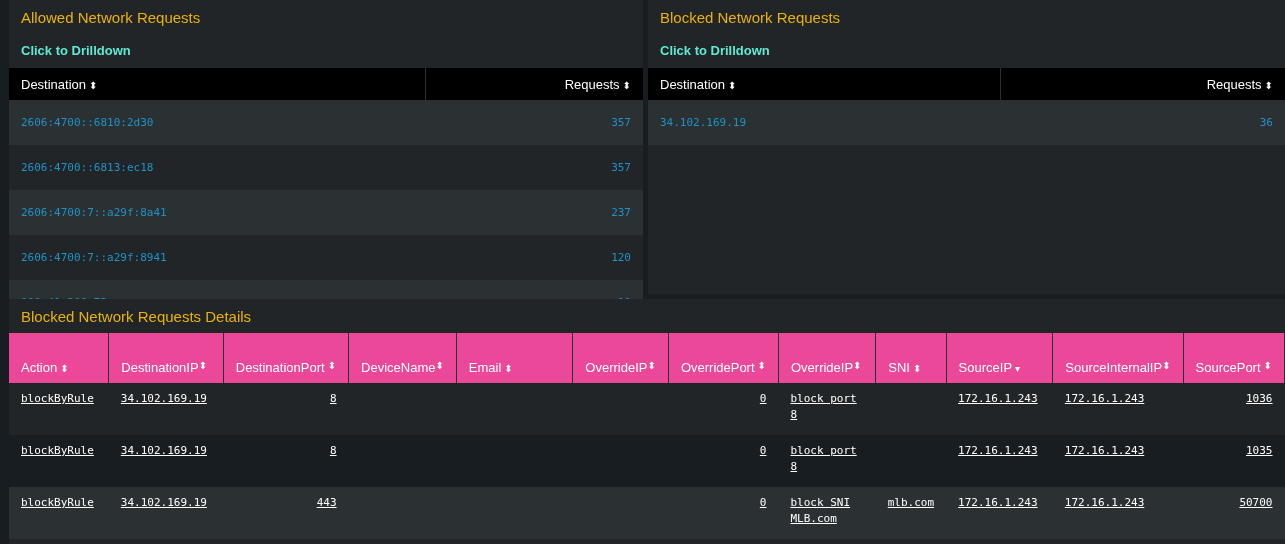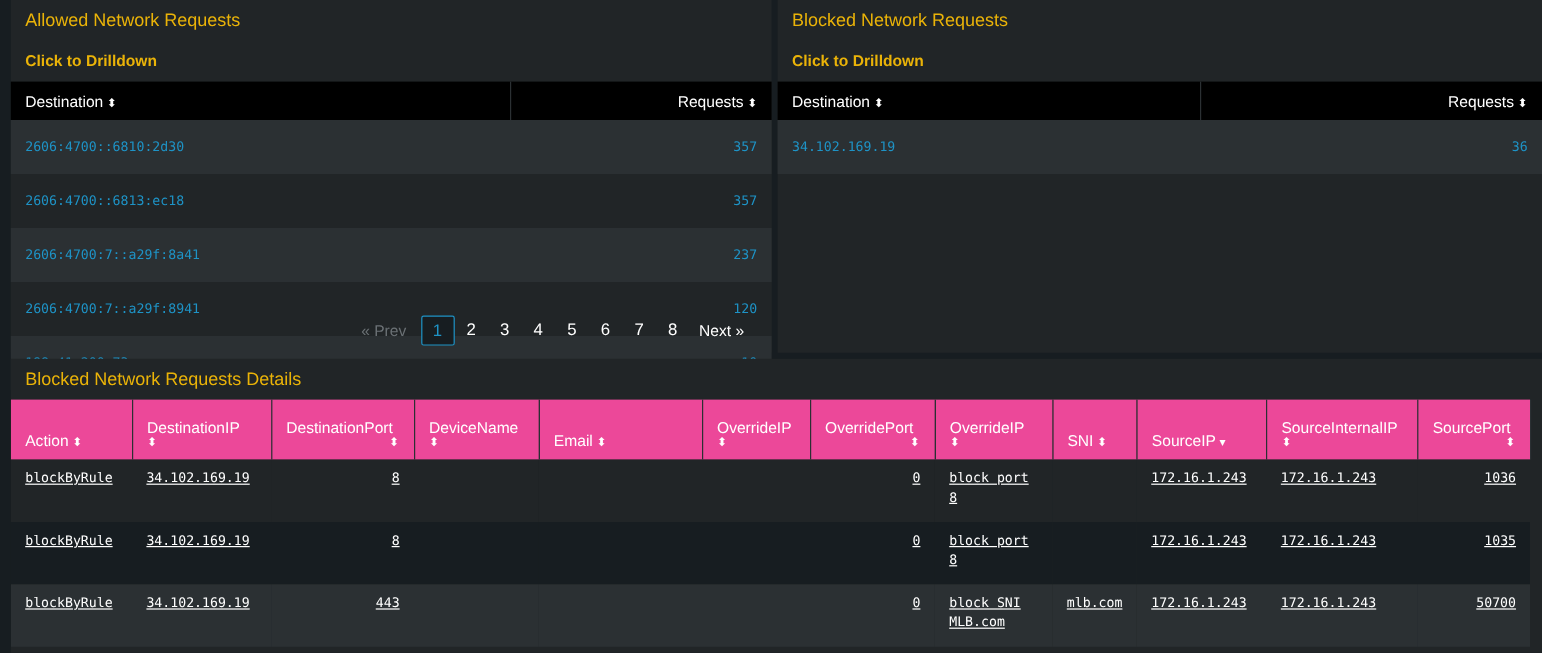--- a/index.html
+++ b/index.html
@@ -16,21 +16,21 @@
   #panel-allowed { left: 9px; top: 0; width: 634px; height: 294px; }
   #panel-blocked { left: 648px; top: 0; width: 637px; height: 294px; }
   #panel-details { left: 9px; top: 299px; width: 1276px; height: 245px; overflow: hidden; }
 
   .panel-title {
     position: absolute; left: 12px; top: 9px;
     font-size: 15px; color: #eab308; font-weight: normal;
   }
   .panel-subtitle {
     position: absolute; left: 12px; top: 43px;
-    font-size: 13px; font-weight: bold; color: #eab308;
+    font-size: 13px; font-weight: bold; color: #5eead4;
   }
   table { border-collapse: collapse; }
   .small-table {
     position: absolute; left: 0; top: 68px;
     width: 100%;
     table-layout: fixed;
   }
   .small-table thead tr { background: #000000; height: 32px; }
   .small-table th {
     font-size: 13px; font-weight: normal; color: #ffffff;
@@ -70,21 +70,21 @@
     position: absolute; left: 0; top: 34px;
     table-layout: fixed;
   }
   .details-table thead tr { background: #ec4899; height: 50px; }
   .details-table th {
     font-size: 13px; font-weight: normal; color: #ffffff;
     padding: 6px 12px 8px 12px; text-align: left; vertical-align: bottom;
     border-right: 1px solid #2b3033;
     white-space: nowrap;
   }
-  .details-table th .hdr-wrap { display: flex; flex-direction: column; }
+  .details-table th .hdr-wrap { display: flex; flex-direction: row; }
   .details-table th .hdr-line { display: block; }
   .details-table th.right .hdr-line { text-align: left; }
   .details-table th.right .icon-line { text-align: right; }
   .details-table tbody tr { height: 52px; text-decoration: underline; }
   .details-table tbody tr:nth-child(odd) { background: #212527; }
   .details-table tbody tr:nth-child(even) { background: #171d21; }
   .details-table tbody tr:nth-child(3) { background: #2b3033; }
   .details-table td {
     font-family: "DejaVu Sans Mono", "Liberation Mono", monospace;
     font-size: 11px; color: #ffffff; padding: 8px 12px 0 12px;
@@ -126,32 +126,20 @@
       <tr>
           <td>2606:4700:7::a29f:8941</td>
           <td class="num">120</td>
         </tr>
       <tr>
           <td>198.41.200.73</td>
           <td class="num">10</td>
         </tr>
     </tbody>
   </table>
-  <div class="pagination">
-    <span class="prev">« Prev</span>
-    <span class="page active">1</span>
-    <span class="page">2</span>
-    <span class="page">3</span>
-    <span class="page">4</span>
-    <span class="page">5</span>
-    <span class="page">6</span>
-    <span class="page">7</span>
-    <span class="page">8</span>
-    <span class="next">Next »</span>
-  </div>
 </div>
 
 <div class="panel" id="panel-blocked">
   <div class="panel-title">Blocked Network Requests</div>
   <div class="panel-subtitle">Click to Drilldown</div>
   <table class="small-table">
     <colgroup>
         <col style="width:352px">
         <col style="width:285px">
       </colgroup>

